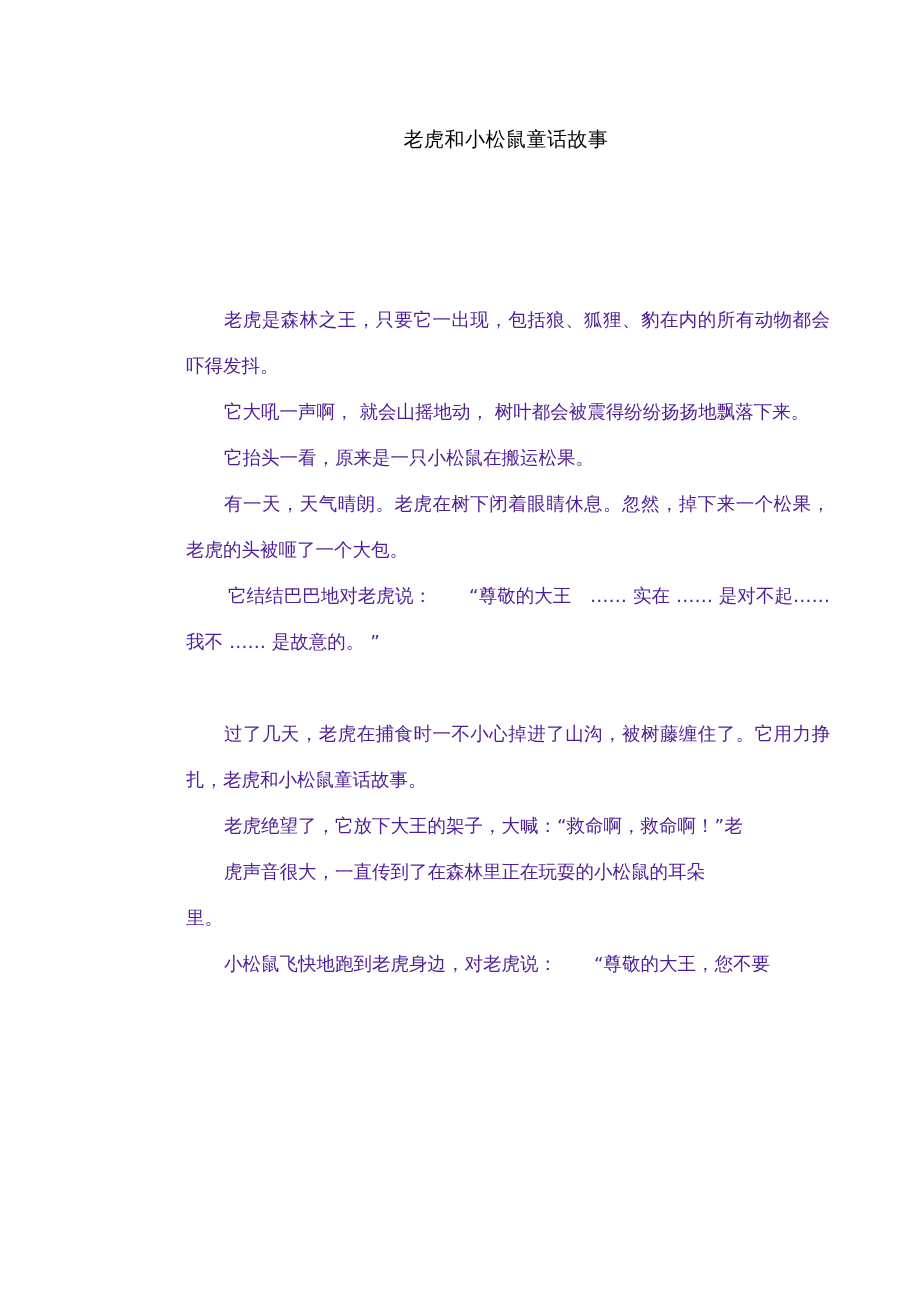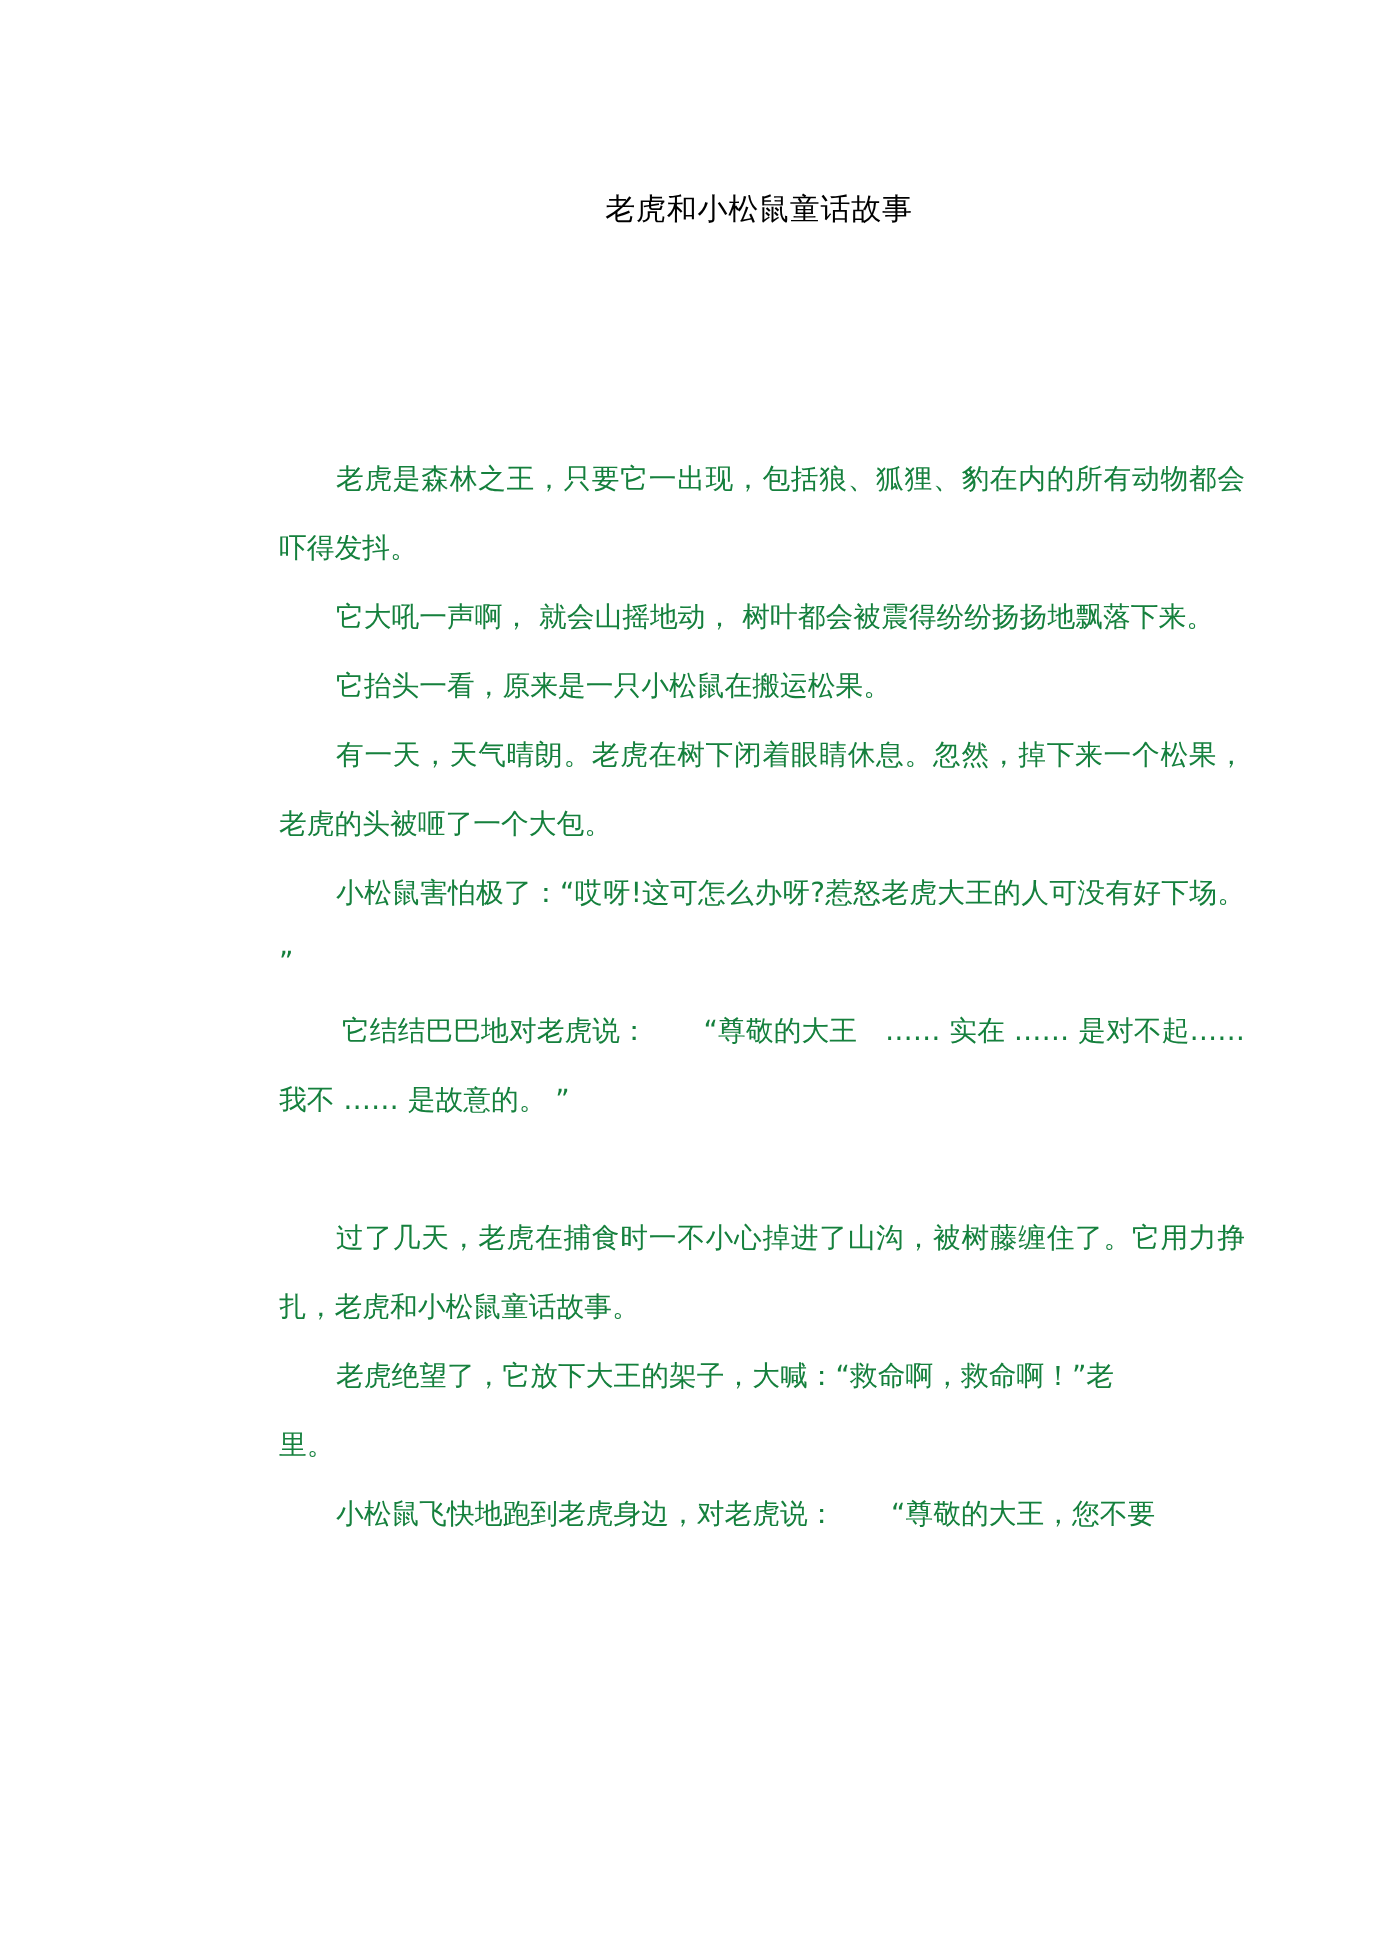--- a/index.html
+++ b/index.html
@@ -37,21 +37,21 @@
   }
   .body-text {
     position: absolute;
     left: 140px;
     top: 296px;
     width: 644px;
   }
   .para {
     font-size: 18.5px;
     line-height: 46px;
-    color: #15803d;
+    color: #4c1d95;
     text-align: justify;
     text-justify: inter-ideograph;
     margin: 0;
     white-space: pre-wrap;
     word-break: break-all;
   }
   .para.indent2 {
     text-indent: 38px;
   }
   .para.indent2half {
@@ -81,28 +81,27 @@
   <div class="body-text">
 
     <p class="para indent2">老虎是森林之王，只要它一出现，包括狼、狐狸、豹在内的所有动物都会吓得发抖。</p>
 
     <p class="para indent2">它大吼一声啊， 就会山摇地动， 树叶都会被震得纷纷扬扬地飘落下来。</p>
 
     <p class="para indent2">它抬头一看，原来是一只小松鼠在搬运松果。</p>
 
     <p class="para indent2">有一天，天气晴朗。老虎在树下闭着眼睛休息。忽然，掉下来一个松果，老虎的头被咂了一个大包。</p>
 
-    <p class="para indent2">小松鼠害怕极了：“哎呀!这可怎么办呀?惹怒老虎大王的人可没有好下场。 ”</p>
 
     <p class="para indent2half">它结结巴巴地对老虎说：　　“尊敬的大王　…… 实在 …… 是对不起…… 我不 …… 是故意的。 ”</p>
 
 
     <div class="spacer-line"></div>
 
     <p class="para indent2">过了几天，老虎在捕食时一不小心掉进了山沟，被树藤缠住了。它用力挣扎，老虎和小松鼠童话故事。</p>
 
-    <p class="para"><span class="line ind">老虎绝望了，它放下大王的架子，大喊：“救命啊，救命啊！”老</span><span class="line flush">里。</span></p>
+    <p class="para"><span class="line ind">老虎绝望了，它放下大王的架子，大喊：“救命啊，救命啊！”老</span><span class="line ind">虎声音很大，一直传到了在森林里正在玩耍的小松鼠的耳朵</span><span class="line flush">里。</span></p>
 
     <p class="para indent2">小松鼠飞快地跑到老虎身边，对老虎说：　　“尊敬的大王，您不要</p>
 
   </div>
 
 </div>
 
 </body></html>

